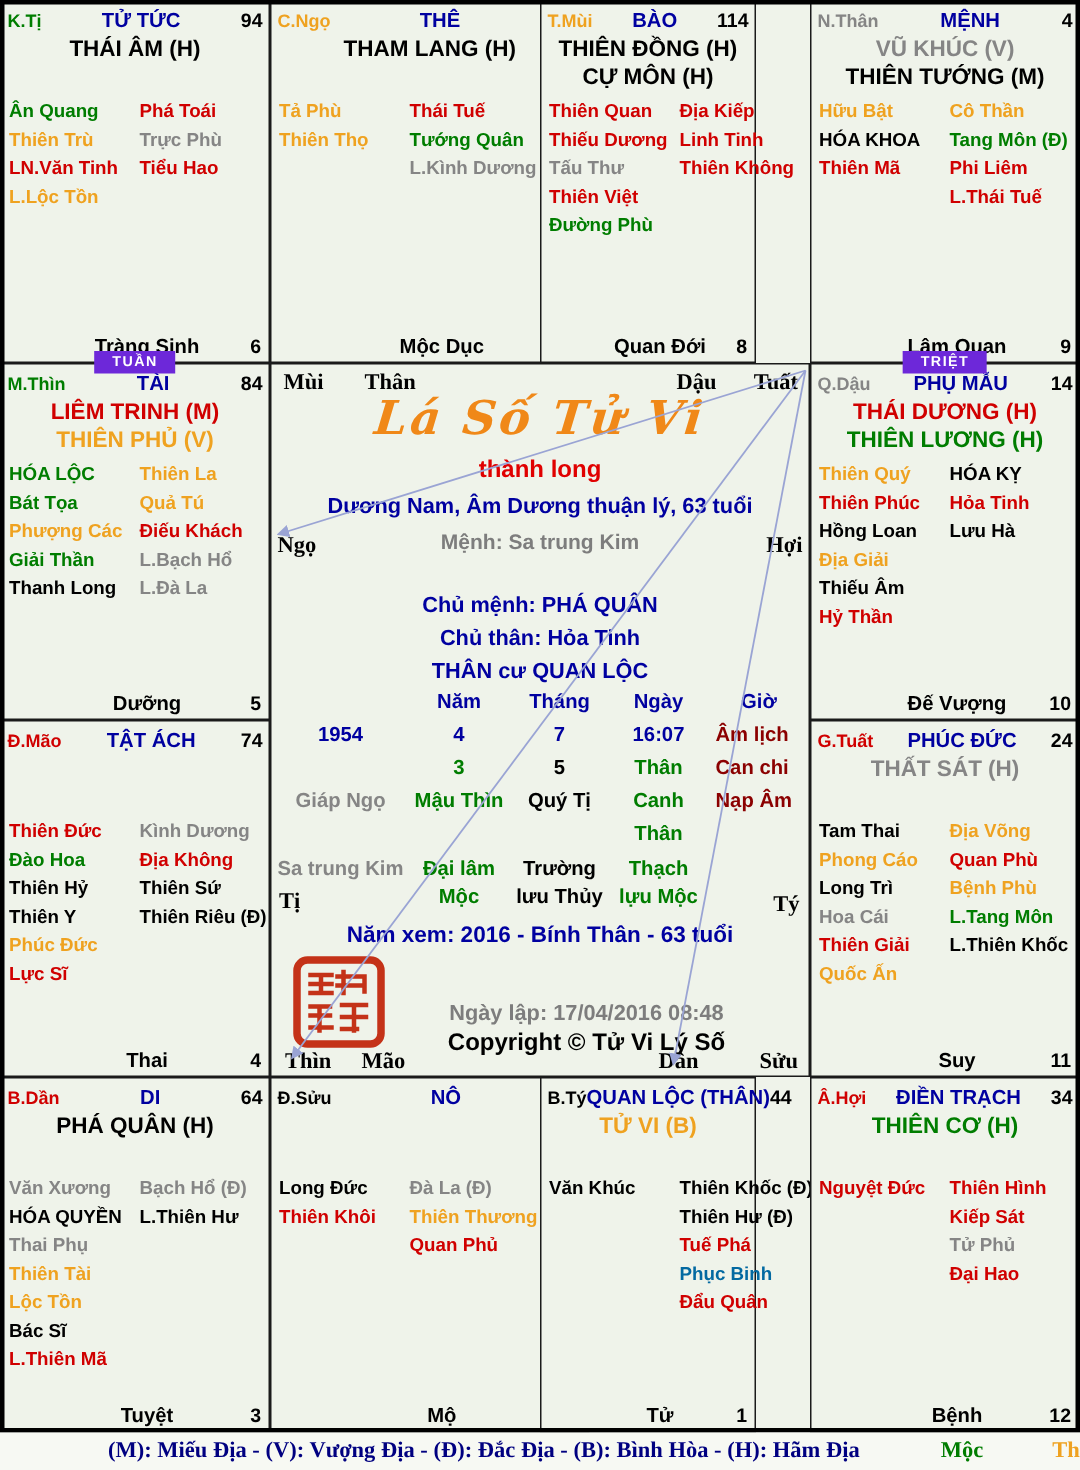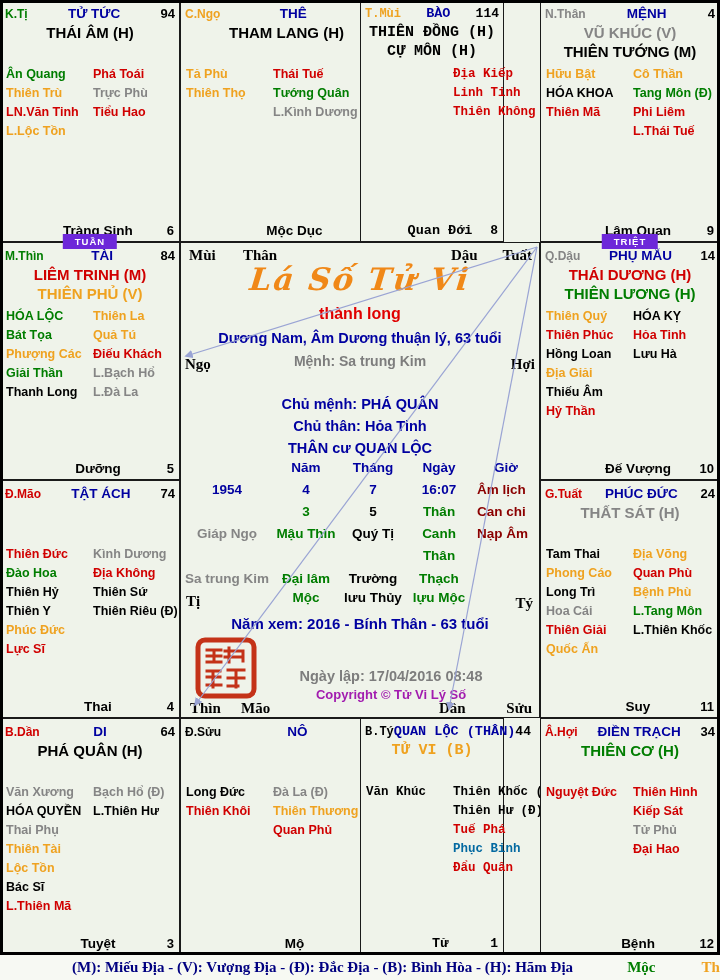--- a/index.html
+++ b/index.html
@@ -6,21 +6,21 @@
   body{width:720px;height:980px;background:#fff;font-family:"Liberation Sans","DejaVu Sans",sans-serif;-webkit-font-smoothing:antialiased;}
   #board{position:relative;width:720px;height:955px;background:#eff3ea;overflow:hidden;}
   #outer-frame{position:absolute;inset:0;border:3px solid #000;pointer-events:none;z-index:9;}
   .cell{position:absolute;border:1px solid #1a1a1a;box-sizing:border-box;background:#eff3ea;}
   .r1{top:0;height:242px;}
   .r2{top:242px;height:238px;}
   .r3{top:480px;height:238px;}
   .r4{top:718px;height:237px;}
   .c1{left:0;width:180px;}
   .c2{left:180px;width:213px;}
-  .c3{left:360px;width:144px;font-family:Liberation Mono, monospace;}
+  .c3{left:360px;width:144px;}
   .c4{left:540px;width:180px;}
   .chead{display:flex;align-items:baseline;padding:5px 4px 0 4px;}
   .branch{font-weight:bold;font-size:12px;white-space:nowrap;}
   .pname{flex:1;text-align:center;font-weight:bold;font-size:13.5px;color:#0000a0;white-space:nowrap;}
   .age{font-weight:bold;font-size:13px;color:#000;}
   .mains{position:absolute;top:22px;left:0;right:0;text-align:center;font-weight:bold;font-size:15px;line-height:19px;white-space:nowrap;}
   .scol{position:absolute;top:64px;font-weight:bold;font-size:12.5px;line-height:19px;white-space:nowrap;}
   .scol.left{left:5px;}
   .scol.right{left:92px;}
   .stage{position:absolute;bottom:3px;left:0;right:0;text-align:center;font-weight:bold;font-size:13.5px;color:#000;margin-left:16px;}
@@ -34,21 +34,21 @@
   #c-title{top:18px;font-family:"DejaVu Serif","Liberation Serif",serif;font-style:italic;font-weight:bold;font-size:31px;color:#f08818;letter-spacing:2px;transform:skewX(-6deg);}
   #c-name{top:62px;font-size:16px;color:#e00000;}
   #c-info{top:87px;font-size:14.5px;color:#0000a0;}
   #c-menh{top:110px;font-size:14px;color:#7d7d7d;}
   #c-cuc{top:131px;font-size:14px;color:#7d7d7d;}
   #c-chumenh{top:153px;font-size:14.5px;color:#0000a0;}
   #c-chuthan{top:175px;font-size:14.5px;color:#0000a0;}
   #c-thancu{top:197px;font-size:14.5px;color:#0000a0;}
   #c-namxem{top:372px;font-size:15px;color:#0000a0;}
   #c-ngaylap{top:425px;left:60px;width:300px;font-size:14.5px;color:#7d7d7d;}
-  #c-copy{top:444px;left:60px;width:300px;font-size:13px;color:#a21caf;}
+  #c-copy{top:444px;left:60px;width:300px;font-size:16px;color:#000000;}
   #birth-table{position:absolute;top:214px;left:0;width:360px;display:grid;grid-template-columns:92px 66px 68px 64px 70px;}
   #birth-table .bt{font-weight:bold;font-size:13.5px;line-height:22px;text-align:center;}
   #birth-table .bt.lbl{text-align:left;padding-left:6px;color:#8b0000;}
   #birth-table .bt.hdr{color:#0000a0;}
   #birth-table .bt.wrap{line-height:19px;white-space:normal;padding-top:2px;}
   #seal{position:absolute;left:14px;top:394px;}
   #lines-svg{position:absolute;left:0;top:0;width:720px;height:955px;z-index:4;pointer-events:none;}
   
   #legend{position:relative;width:720px;height:25px;background:#f7f9f3;display:flex;align-items:center;
           font-family:"Liberation Serif","DejaVu Serif",serif;font-weight:bold;font-size:15px;}
@@ -108,20 +108,27 @@
       </div>
       <div class="cell r1 c3">
         <div class="chead">
        <span class="branch" style="color:#efa220">T.Mùi</span>
        <span class="pname">BÀO</span>
        <span class="age">114</span>
      </div>
      <div class="mains">
           <div style="color:#000000">THIÊN ĐỒNG (H)</div>
           <div style="color:#000000">CỰ MÔN (H)</div>
+        </div>
+     <div class="scol left">
+          <div class="st" style="color:#d00000">Thiên Quan</div>
+          <div class="st" style="color:#d00000">Thiếu Dương</div>
+          <div class="st" style="color:#858585">Tấu Thư</div>
+          <div class="st" style="color:#d00000">Thiên Việt</div>
+          <div class="st" style="color:#007d00">Đường Phù</div>
         </div>
      <div class="scol right">
           <div class="st" style="color:#d00000">Địa Kiếp</div>
           <div class="st" style="color:#d00000">Linh Tinh</div>
           <div class="st" style="color:#d00000">Thiên Không</div>
         </div>
      <div class="stage">Quan Đới</div>
      <div class="stagen">8</div>
       </div>
       <div class="cell r1 c4">

